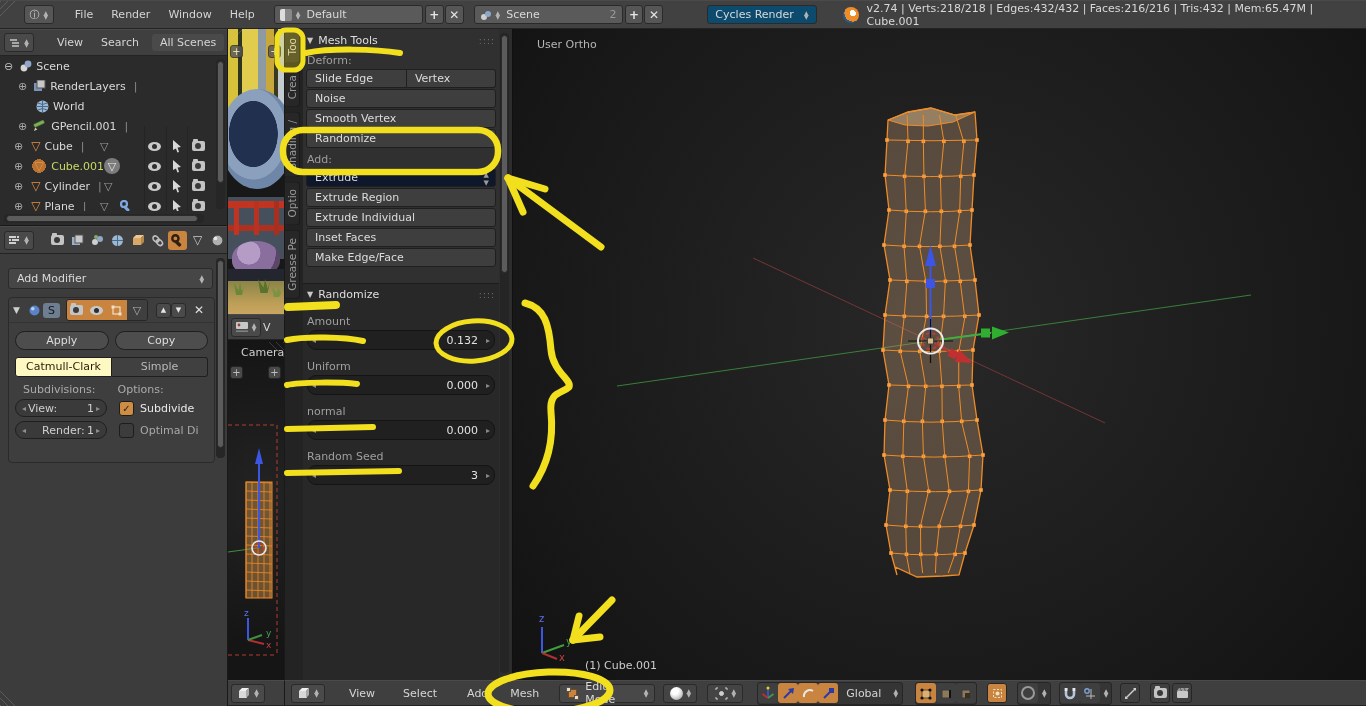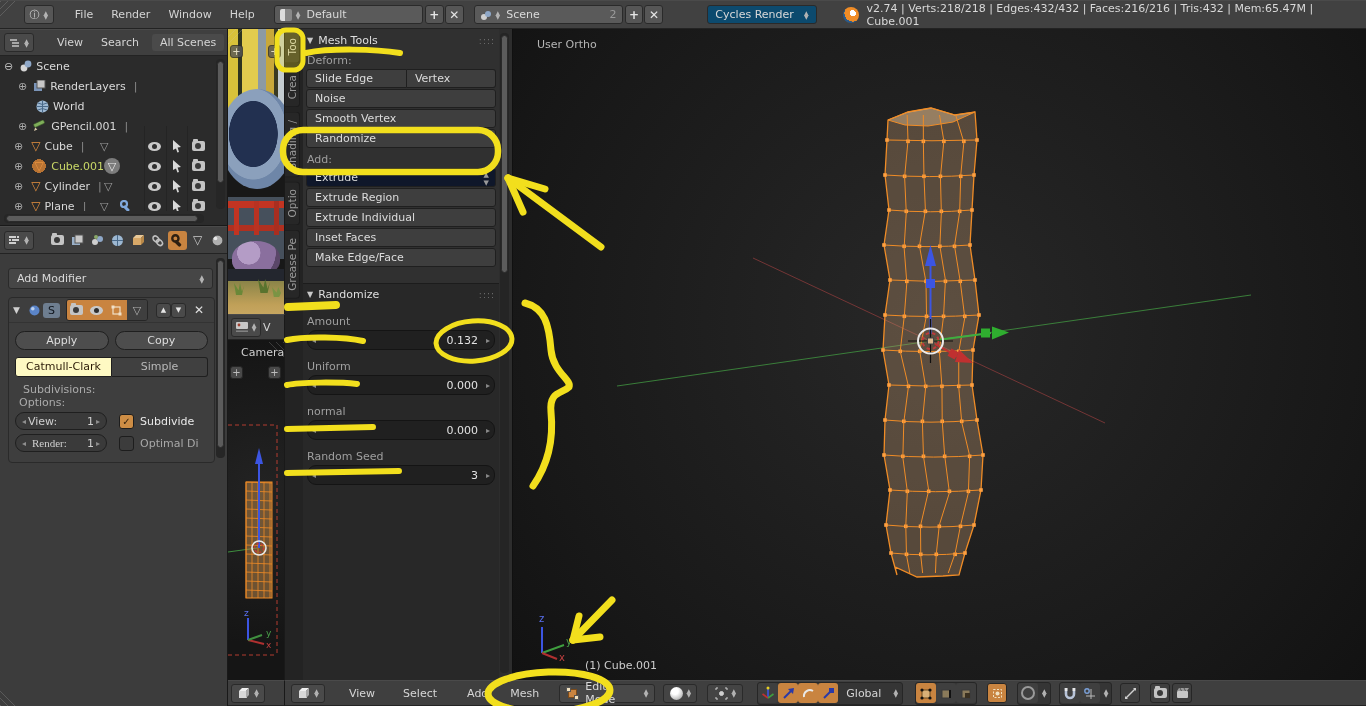--- a/index.html
+++ b/index.html
@@ -375,38 +375,38 @@
         <span style="margin-left:8px;color:#e0e0e0;font-size:12px;">✕</span>
       </div>
       <div style="display:flex;gap:6px;padding:8px 6px 4px 6px;">
         <span class="tsbtn" style="flex:1;text-align:center;background:#4d4d4d;border-radius:10px;">Apply</span>
         <span class="tsbtn" style="flex:1;text-align:center;background:#4d4d4d;border-radius:10px;">Copy</span>
       </div>
       <div style="display:flex;padding:2px 6px;">
         <span style="flex:1;text-align:center;background:#fef9c3;color:#2c1c08;border:1px solid #1f1f1f;border-radius:3px 0 0 3px;height:18px;line-height:18px;">Catmull-Clark</span>
         <span style="flex:1;text-align:center;background:#404040;color:#b8b8b8;border:1px solid #1f1f1f;border-left:none;border-radius:0 3px 3px 0;height:18px;line-height:18px;">Simple</span>
       </div>
-      <div style="display:flex;padding:4px 6px 0 6px;color:#ababab;flex-direction:column;">
+      <div style="display:flex;padding:4px 6px 0 6px;color:#ababab;">
         <span style="flex:1;padding-left:8px;">Subdivisions:</span>
         <span style="flex:1;padding-left:4px;">Options:</span>
       </div>
       <div style="display:flex;align-items:center;padding:3px 6px 0 6px;">
         <div class="pill" style="width:92px;">
           <span class="ar">◂</span>
           <span style="margin-left:2px;">View:</span>
           <span style="flex:1;text-align:right;margin-right:2px;">1</span>
           <span class="ar">▸</span>
         </div>
         <span class="check chk-on" style="margin-left:12px;">✓</span>
         <span style="margin-left:6px;color:#e8e8e8;">Subdivide</span>
       </div>
       <div style="display:flex;align-items:center;padding:4px 6px 0 6px;">
         <div class="pill" style="width:92px;">
           <span class="ar">◂</span>
-          <span style="margin-left:6px;font-family:Liberation Serif, serif;">Render:</span>
+          <span style="margin-left:16px;">Render:</span>
           <span style="flex:1;text-align:right;margin-right:2px;">1</span>
           <span class="ar">▸</span>
         </div>
         <span class="check chk-off" style="margin-left:12px;">✓</span>
         <span style="margin-left:6px;color:#a8a8a8;">Optimal Di</span>
       </div>
     </div>
     <div class="sb" style="right:2px;top:32px;width:9px;height:200px;">
         <div class="th" style="top:2px;height:186px;"></div>
       </div>

